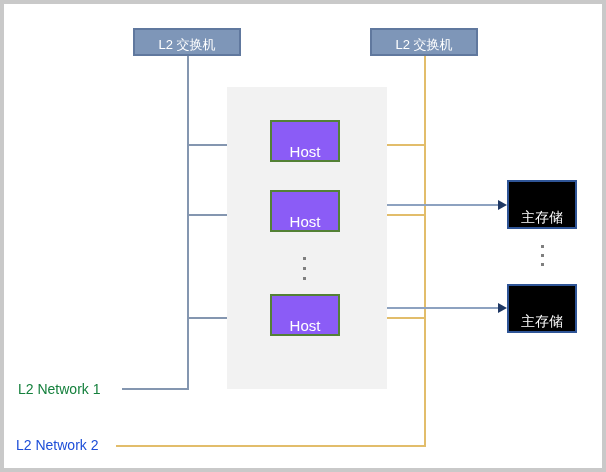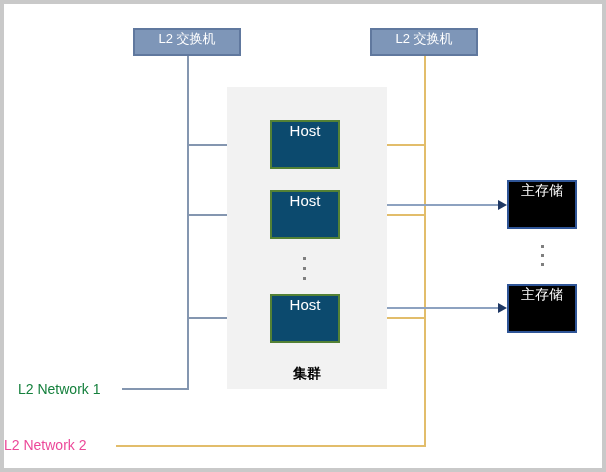--- a/index.html
+++ b/index.html
@@ -7,41 +7,41 @@
     position:relative;
     width:606px;height:472px;
     background:#ffffff;
     box-shadow: inset 0 0 0 4px #c9c9c9;
     font-family:"Liberation Sans","DejaVu Sans",sans-serif;
     overflow:hidden;
   }
   .box{
     position:absolute;
     box-sizing:border-box;
-    display:flex;align-items:flex-start;justify-content:center;
+    display:flex;align-items:flex-end;justify-content:center;
     color:#ffffff;
   }
   .switch{
     width:108px;height:28px;
     background:#7e96b8;border:2px solid #60789e;
     font-size:13px;
   }
   .sw1{left:133px;top:28px;}
   .sw2{left:370px;top:28px;}
   .cluster{
     position:absolute;left:227px;top:87px;width:160px;height:302px;
     background:#f2f2f2;
   }
   .cluster-label{
     position:absolute;left:0;right:0;bottom:6px;
     text-align:center;color:#000000;font-weight:bold;font-size:14px;
   }
   .host{
-    width:70px;height:49px;
-    background:#0c4a6e;border:2px solid #538135;
+    width:70px;height:42px;
+    background:#8b5cf6;border:2px solid #538135;
     font-size:15px;
   }
   .host1{left:43px;top:33px;}
   .host2{left:43px;top:103px;}
   .host3{left:43px;top:207px;}
   .storage{
     width:70px;height:49px;
     background:#000000;border:2px solid #2f5597;
     font-size:14px;
   }
@@ -74,21 +74,21 @@
   .ah2{left:498px;top:303px;}
   .dot{position:absolute;width:3px;height:3px;background:#7f7f7f;}
   .cl-d1{left:76px;top:170px;}
   .cl-d2{left:76px;top:180px;}
   .cl-d3{left:76px;top:190px;}
   .st-d1{left:541px;top:245px;}
   .st-d2{left:541px;top:254px;}
   .st-d3{left:541px;top:263px;}
   .net-label{position:absolute;font-size:14px;white-space:nowrap;}
   .net1{left:18px;top:381px;color:#15803d;}
-  .net2{left:4px;top:437px;color:#ec4899;}
+  .net2{left:16px;top:437px;color:#1d4ed8;}
 </style>
 </head>
 <body>
 
 <div class="canvas">
 
   <div class="box switch sw1">
     <span>L2 交换机</span>
   </div>
   <div class="box switch sw2">
@@ -113,21 +113,20 @@
     </div>
     <div class="box host host2">
       <span>Host</span>
     </div>
     <div class="dot cl-d1"></div>
     <div class="dot cl-d2"></div>
     <div class="dot cl-d3"></div>
     <div class="box host host3">
       <span>Host</span>
     </div>
-    <div class="cluster-label">集群</div>
   </div>
 
   <div class="h-line shaft shaft1"></div>
   <div class="arrowhead ah1"></div>
   <div class="h-line shaft shaft2"></div>
   <div class="arrowhead ah2"></div>
 
   <div class="box storage st1">
     <span>主存储</span>
   </div>

